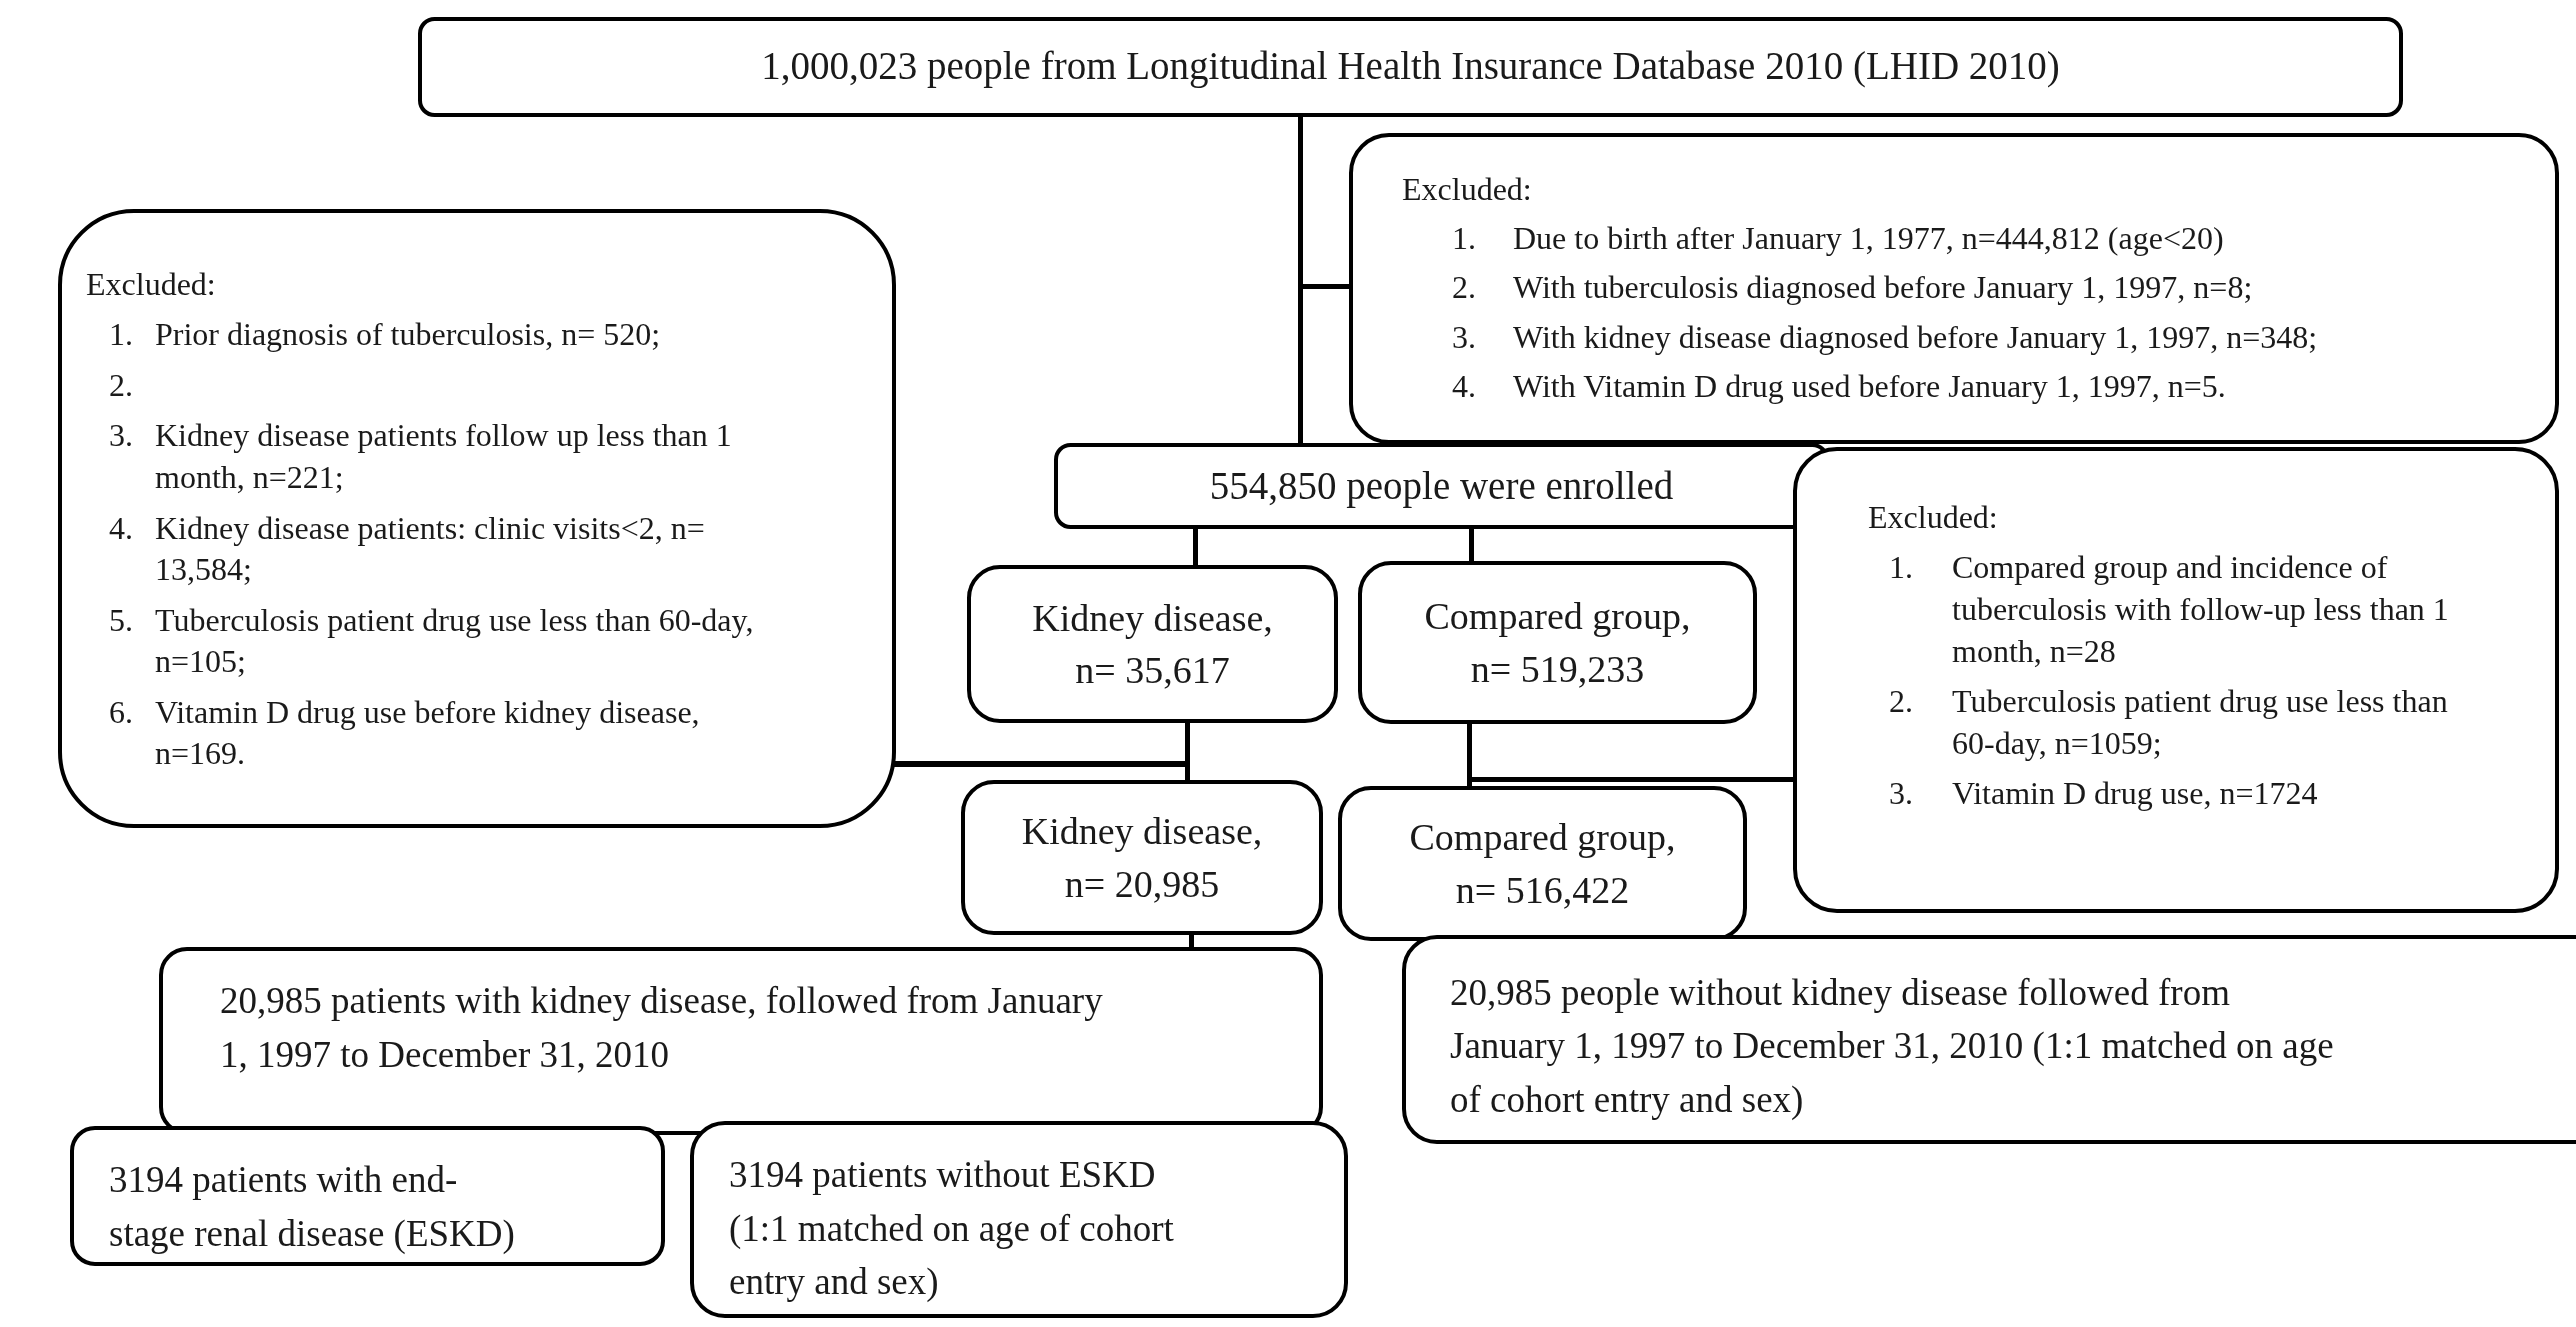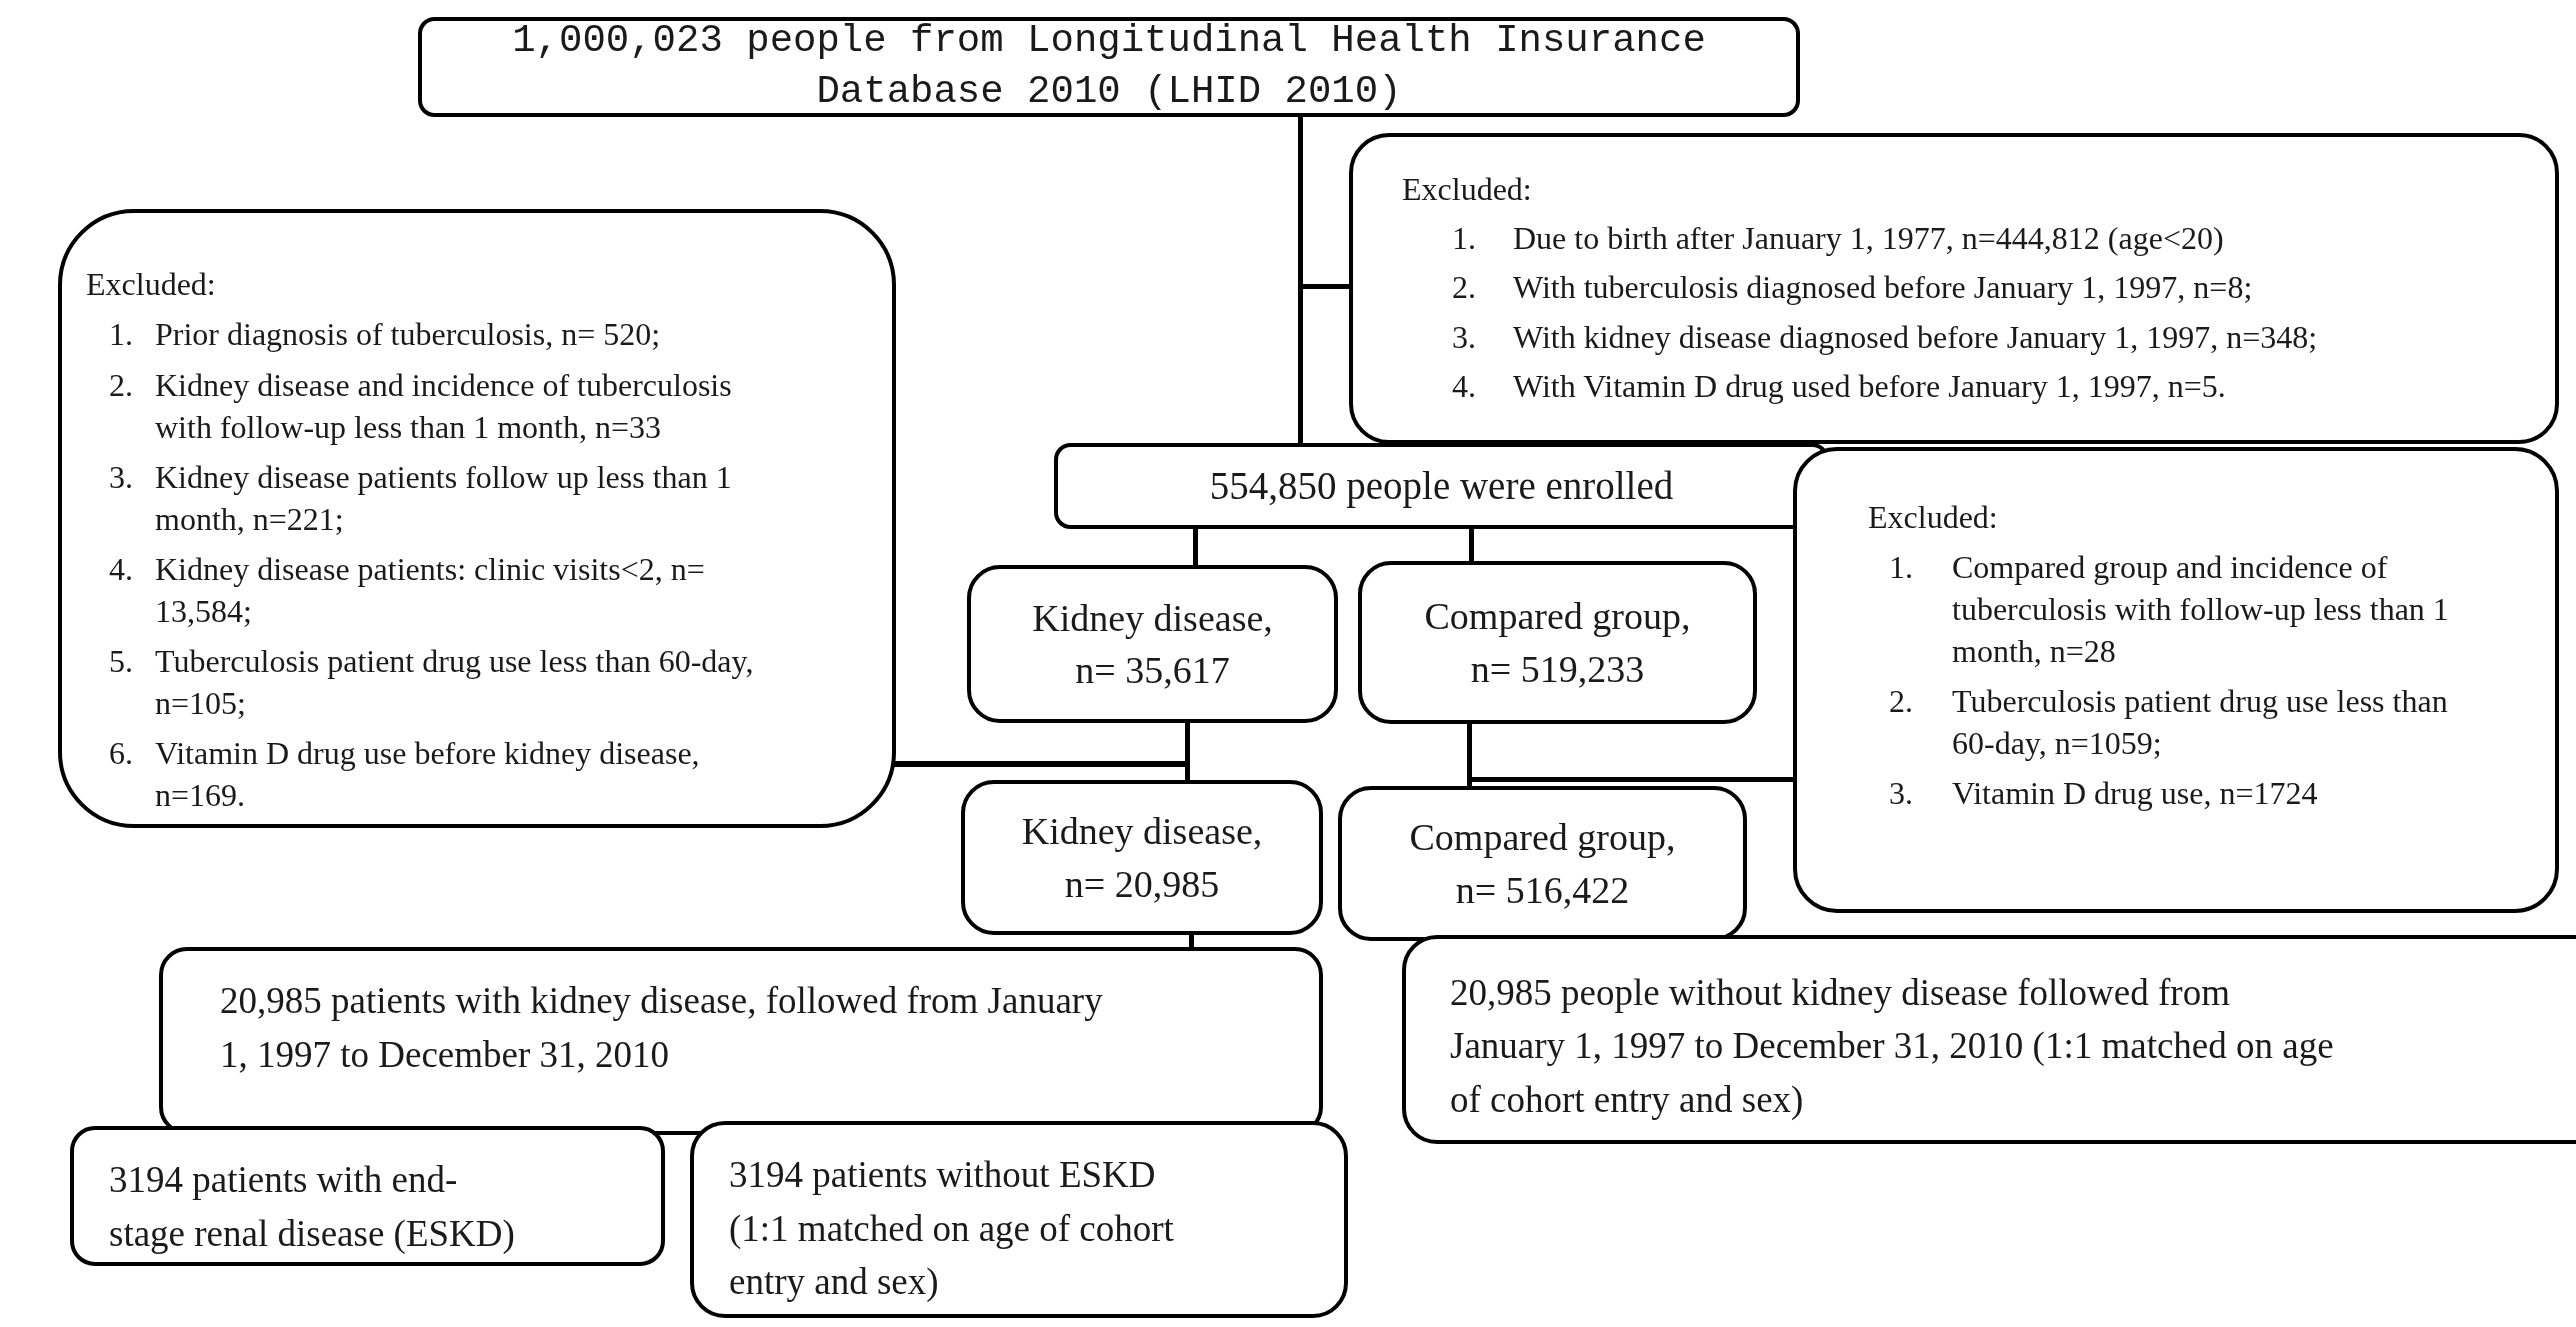--- a/index.html
+++ b/index.html
@@ -53,21 +53,21 @@
   <div class="line" style="left:1469px;top:526px;width:5px;height:37px;"></div>
   <div class="line" style="left:1185px;top:721px;width:5px;height:61px;"></div>
   <div class="line" style="left:1467px;top:721px;width:5px;height:68px;"></div>
   <div class="line" style="left:893px;top:761px;width:297px;height:5.7px;"></div>
   <div class="line" style="left:1467px;top:777px;width:328px;height:5px;"></div>
   <div class="line" style="left:1189px;top:932px;width:5px;height:17.7px;"></div>
   <div class="line" style="left:1484px;top:938px;width:5px;height:17.7px;"></div>
   <div class="line" style="left:428px;top:1097px;width:5px;height:32px;"></div>
   <div class="line" style="left:1073px;top:1097px;width:5px;height:27px;"></div>
 
-  <div class="box center-box" id="source-box" style="left:418px;top:16.5px;width:1382px;height:100px;border-radius:16.5px;font-family:Liberation Mono, monospace;">
+  <div class="box center-box" id="source-box" style="left:418px;top:16.5px;width:1985px;height:100px;border-radius:16.5px;">
     <span class="big-text">1,000,023 people from Longitudinal Health Insurance Database 2010 (LHID 2010)</span>
   </div>
 
   <div class="box" id="excluded-top-right" style="left:1349px;top:133px;width:1210px;height:311px;border-radius:40px;">
     <div class="excl-title">Excluded:</div>
     <div class="excl-list">
       <div class="li">
         <span class="num">1.</span>
         <span class="txt">Due to birth after January 1, 1977, n=444,812 (age&lt;20)</span>
       </div>
@@ -88,22 +88,20 @@
 
   <div class="box" id="excluded-left" style="left:58px;top:209px;width:838px;height:619px;border-radius:76px;">
     <div class="excl-title">Excluded:</div>
     <div class="excl-list">
       <div class="li">
         <span class="num">1.</span>
         <span class="txt">Prior diagnosis of tuberculosis, n= 520;</span>
       </div>
       <div class="li">
         <span class="num">2.</span>
-        <span class="txt">Kidney disease and incidence of tuberculosis
-with follow-up less than 1 month, n=33</span>
       </div>
       <div class="li">
         <span class="num">3.</span>
         <span class="txt">Kidney disease patients follow up less than 1
 month, n=221;</span>
       </div>
       <div class="li">
         <span class="num">4.</span>
         <span class="txt">Kidney disease patients: clinic visits&lt;2, n=
 13,584;</span>

